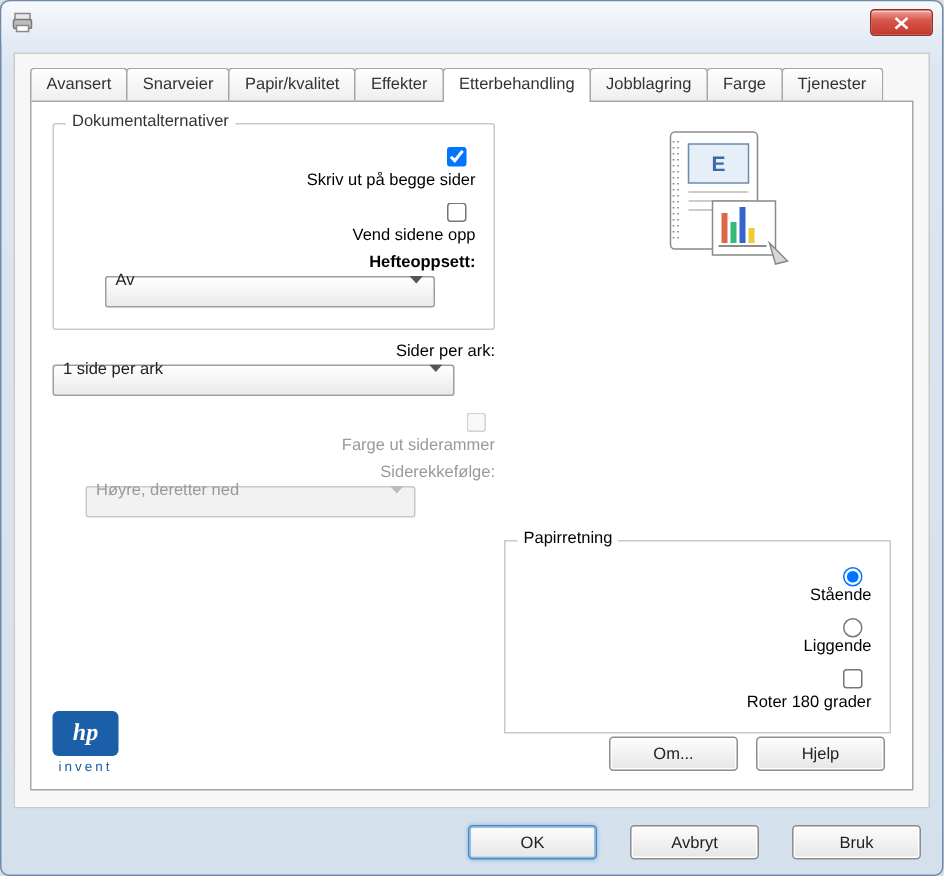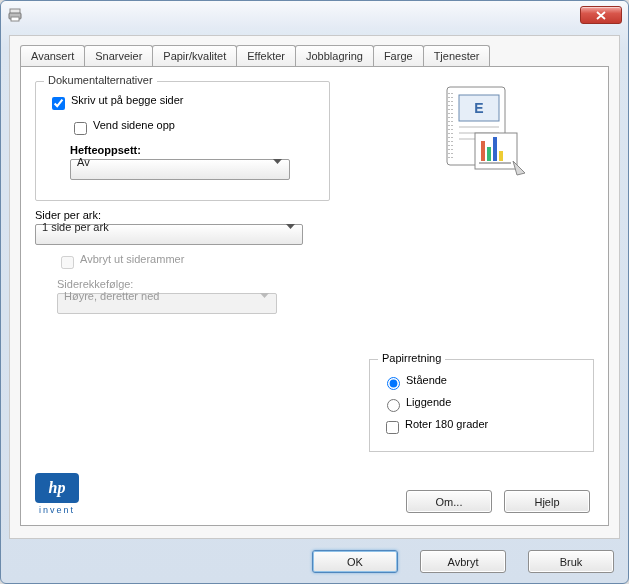--- a/index.html
+++ b/index.html
@@ -83,21 +83,21 @@
     padding:12px 12px 14px 12px;
     position:relative;
   }
   .fieldset .legend {
     position:absolute;
     top:-8px; left:8px;
     background:#fff;
     padding:0 4px;
     color:#333;
   }
-  .row { display:flex; align-items:flex-start; margin-bottom:6px; }
+  .row { display:flex; align-items:flex-end; margin-bottom:6px;flex-direction:column; }
   .chk { width:13px; height:13px; margin-right:6px; }
   .indent { margin-left:22px; }
   .select {
     display:flex; align-items:center; justify-content:space-between;
     border:1px solid #9d9d9d;
     background:linear-gradient(#fff,#eaeaea);
     height:21px; padding:0 4px 16px 6px;
     border-radius:2px;
     color:#222;
   }
@@ -109,21 +109,21 @@
   .preview {
     position:absolute; top:14px; right:14px;
     width:230px; height:260px;
     display:flex; justify-content:center; align-items:flex-start;
   }
   .booklet {
     position:relative; width:80px;
   }
   .paper-fieldset {
     position:absolute;
-    top:292px; right:14px; width:225px;
+    top:292px; right:14px; width:258px;
     border:1px solid #c9c9c9;
     padding:14px 12px 14px 12px;
   }
   .paper-fieldset .legend {
     position:absolute;
     top:-8px; left:8px;
     background:#fff;
     padding:0 4px;
   }
   .radio { width:13px; height:13px; margin-right:6px; }
@@ -186,20 +186,21 @@
       </svg>
     </div>
   </div>
 
   <div class="content">
     <div class="tabs">
       <div class="tab">Avansert</div>
       <div class="tab">Snarveier</div>
       <div class="tab">Papir/kvalitet</div>
       <div class="tab">Effekter</div>
+      <div class="tab active">Etterbehandling</div>
       <div class="tab">Jobblagring</div>
       <div class="tab">Farge</div>
       <div class="tab">Tjenester</div>
     </div>
 
     <div class="tab-panel">
 
       <div class="left-col">
         <div class="fieldset" style="min-height:120px;">
           <div class="legend">Dokumentalternativer</div>
@@ -237,21 +238,21 @@
             <span class="arrow">
               <svg width="9" height="6" viewBox="0 0 9 6">
                   <path d="M0 0 L4.5 5 L9 0 Z" fill="#555"></path>
                 </svg>
             </span>
           </div>
 
           <div class="indent" style="margin-top:8px;">
             <div class="row">
               <input type="checkbox" class="chk" disabled="" style="">
-              <span class="disabled-text">Avbryt ut siderammer</span>
+              <span class="disabled-text">Farge ut siderammer</span>
             </div>
             <div class="row" style="margin-bottom:3px;">
               <span class="disabled-text">Siderekkefølge:</span>
             </div>
             <div class="select disabled" style="width:220px;">
               <span>Høyre, deretter ned</span>
               <span class="arrow">
                 <svg width="9" height="6" viewBox="0 0 9 6">
                     <path d="M0 0 L4.5 5 L9 0 Z" fill="#bbb"></path>
                   </svg>

